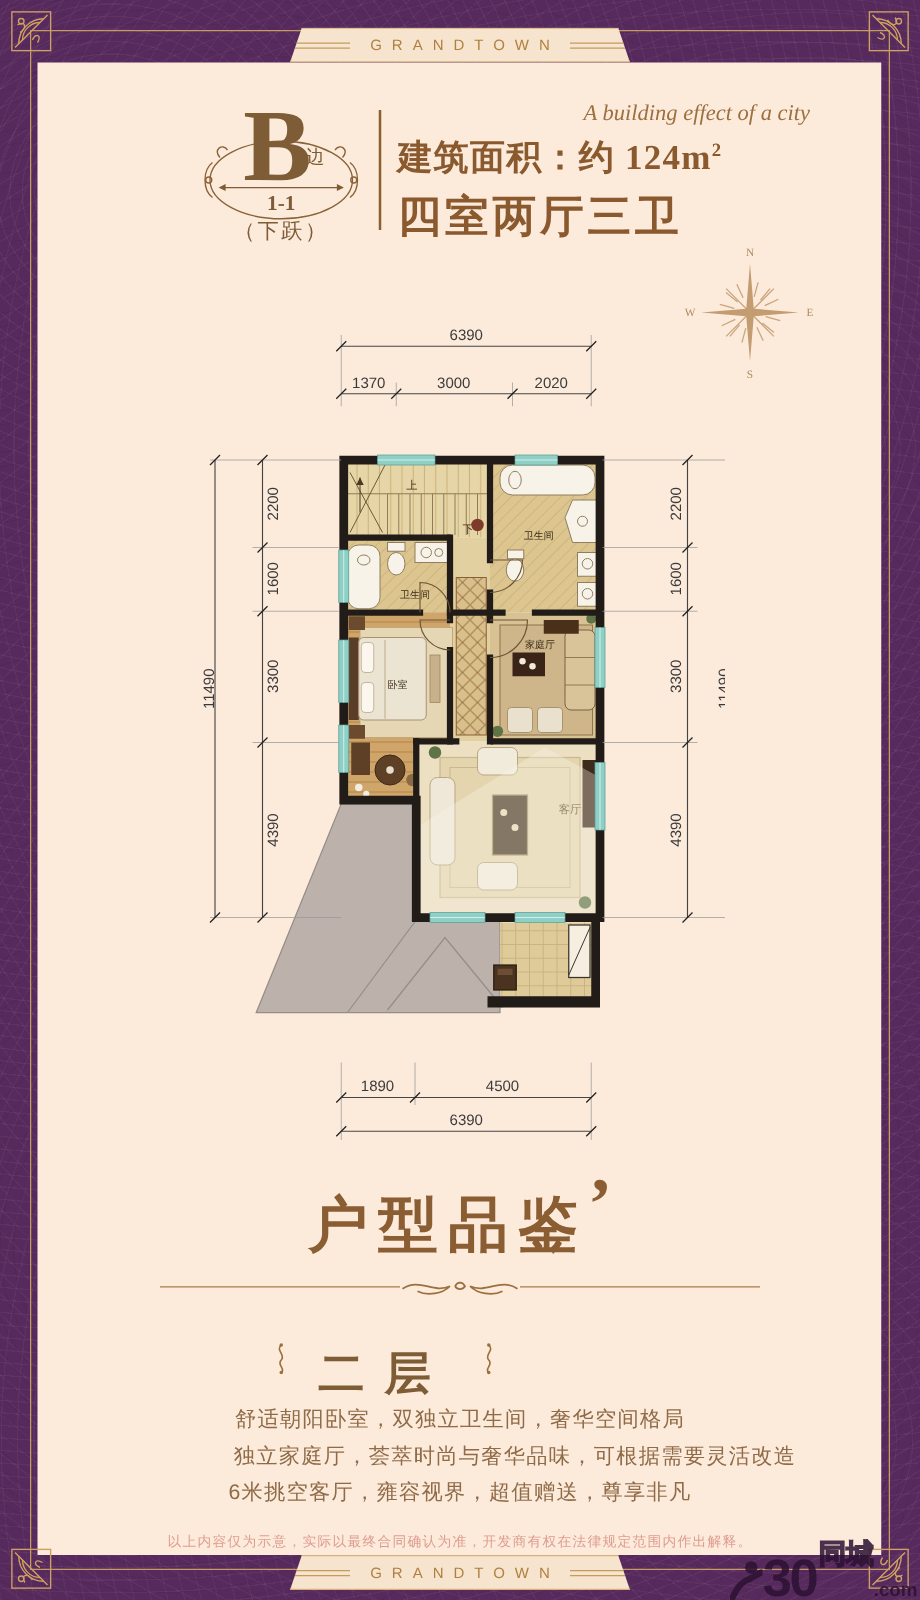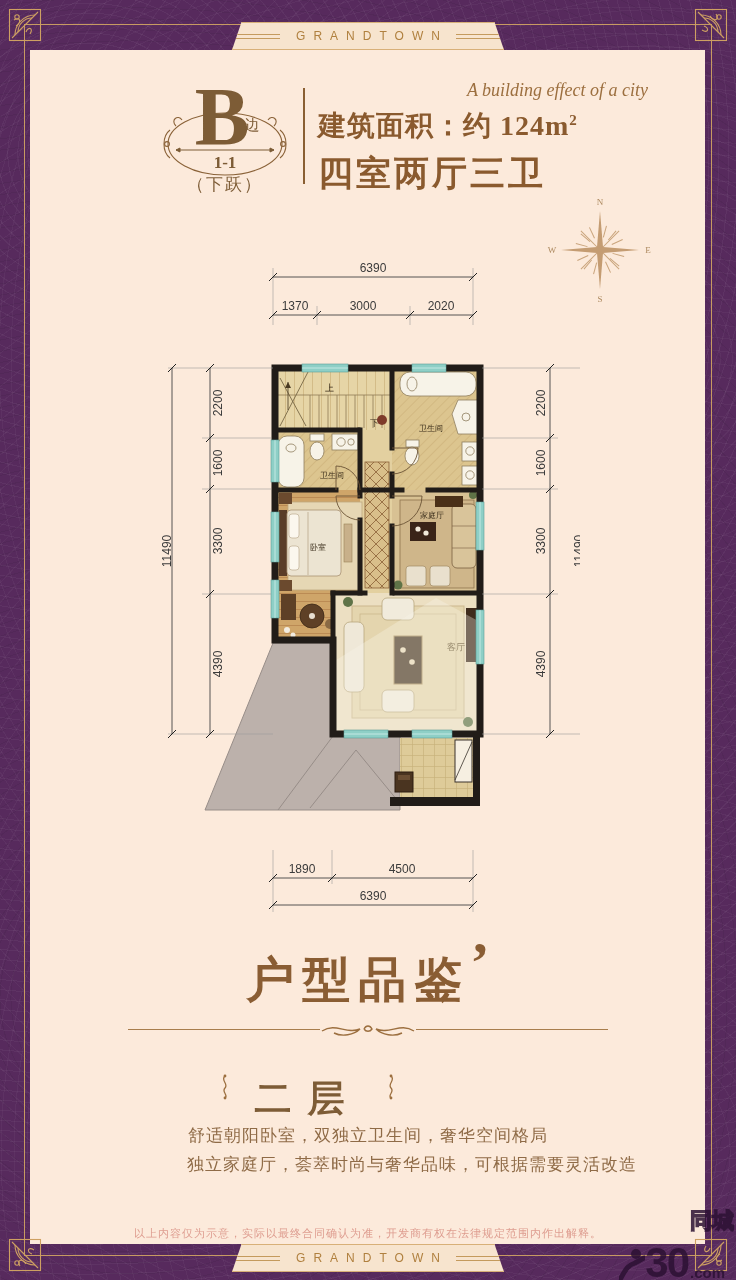--- a/index.html
+++ b/index.html
@@ -57,21 +57,21 @@
       display:flex;align-items:flex-start;justify-content:center;gap:24px;}
   .desc{position:absolute;left:0;width:736px;text-align:center;
       font-size:17px;color:#8f6b47;letter-spacing:1px;}
   .desc.l1{top:1124px;} .desc.l2{top:1153px;padding-left:44px;} .desc.l3{top:1182px;}
   .disclaimer{position:absolute;left:0;top:1226px;width:736px;text-align:center;
       font-size:11px;color:#de9d90;letter-spacing:1px;}
   
   .watermark{position:absolute;right:2px;bottom:0px;display:flex;align-items:flex-end;
       opacity:.85;z-index:30;color:#2c1133;}
   .wm-58{font-size:42px;font-weight:bold;letter-spacing:-2px;line-height:.8;}
-  .wm-col{display:flex;flex-direction:column;align-items:flex-start;margin-left:2px;text-align:right;}
+  .wm-col{display:flex;flex-direction:row;align-items:flex-start;margin-left:2px;text-align:right;}
   .wm-cn{font-size:22px;font-weight:bold;color:transparent;
       -webkit-text-stroke:1.3px #2c1133;line-height:1;}
   .wm-com{font-size:15px;font-weight:bold;line-height:1;margin-top:33px;}
 </style>
 </head>
 <body>
 
 <div class="stage">
 
   <div class="paper"></div>
@@ -446,20 +446,21 @@
     <span>二层</span>
     <svg width="12" height="26" viewBox="0 0 12 26">
       <path d="M6,2 C11,6 2,10 6,14 C10,18 2,21 6,24" fill="none" stroke="#9c6f3f" stroke-width="1.3"></path>
       <circle cx="6" cy="2" r="1.4" fill="#9c6f3f"></circle>
         <circle cx="6" cy="24" r="1.4" fill="#9c6f3f"></circle>
     </svg>
   </div>
 
   <div class="desc l1">舒适朝阳卧室，双独立卫生间，奢华空间格局</div>
   <div class="desc l2">独立家庭厅，荟萃时尚与奢华品味，可根据需要灵活改造</div>
+  <div class="desc l3">6米挑空客厅，雍容视界，超值赠送，尊享非凡</div>
 
   <div class="disclaimer">以上内容仅为示意，实际以最终合同确认为准，开发商有权在法律规定范围内作出解释。</div>
 
   <div class="watermark">
     <svg width="26" height="34" viewBox="0 0 26 34">
       <circle cx="17" cy="8" r="5" fill="#2c1133"></circle>
       <path d="M2,32 C7,22 10,19 16,17 L25,12" fill="none" stroke="#2c1133" stroke-width="5" stroke-linecap="round"></path>
     </svg>
     <span class="wm-58">30</span>
     <span class="wm-col">

